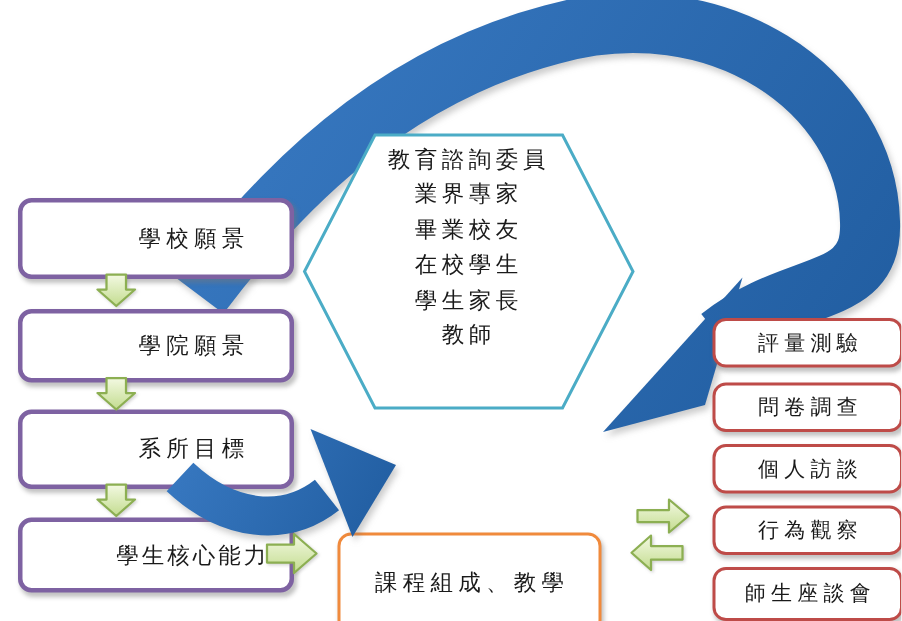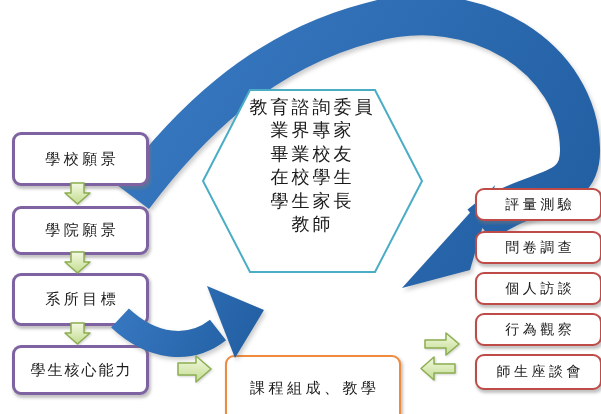--- a/index.html
+++ b/index.html
@@ -4,33 +4,33 @@
 <style>
   html,body{margin:0;padding:0;background:#ffffff;}
   #stage{
     position:relative;width:601px;height:414px;background:#ffffff;overflow:hidden;
     font-family:"Liberation Serif","DejaVu Serif",serif;color:#1a1a1a;
   }
   svg.layer{position:absolute;left:0;top:0;pointer-events:none;}
   #ribbons-under{z-index:1;}
   .hex-text{
     position:absolute;left:203px;top:96px;width:219px;z-index:2;
-    text-align:center;font-size:18px;line-height:23.4px;letter-spacing:3px;
+    text-align:center;font-size:15px;line-height:23.4px;letter-spacing:3px;
   }
   .box{
     position:absolute;background:#ffffff;border-radius:9px;z-index:3;
     display:flex;align-items:center;justify-content:center;
     font-size:15px;letter-spacing:3.5px;text-indent:3.5px;
     box-shadow:1.5px 2.5px 3px rgba(120,120,120,.45);
   }
-  .purple{border:3px solid #7E62A2;}
+  .purple{border:3px solid #7E62A2;padding-left:47px;}
   .red{border:2.5px solid #BE4B48;}
   .orange{border:2.5px solid #F08A3C;}
   .flow{left:12px;width:131px;}
-  .assess{left:475px;width:123px;height:29px;font-size:14px;}
+  .assess{left:475px;width:123px;height:29px;font-size:14px;margin-top:24px;}
   #ribbons-over{z-index:4;}
 </style>
 </head>
 <body>
 
 <div id="stage">
 
   <svg id="ribbons-under" class="layer" width="601" height="414" viewBox="0 0 601 414">
     <defs>
       <linearGradient id="blueGrad" gradientUnits="userSpaceOnUse" x1="130" y1="0" x2="600" y2="300">

